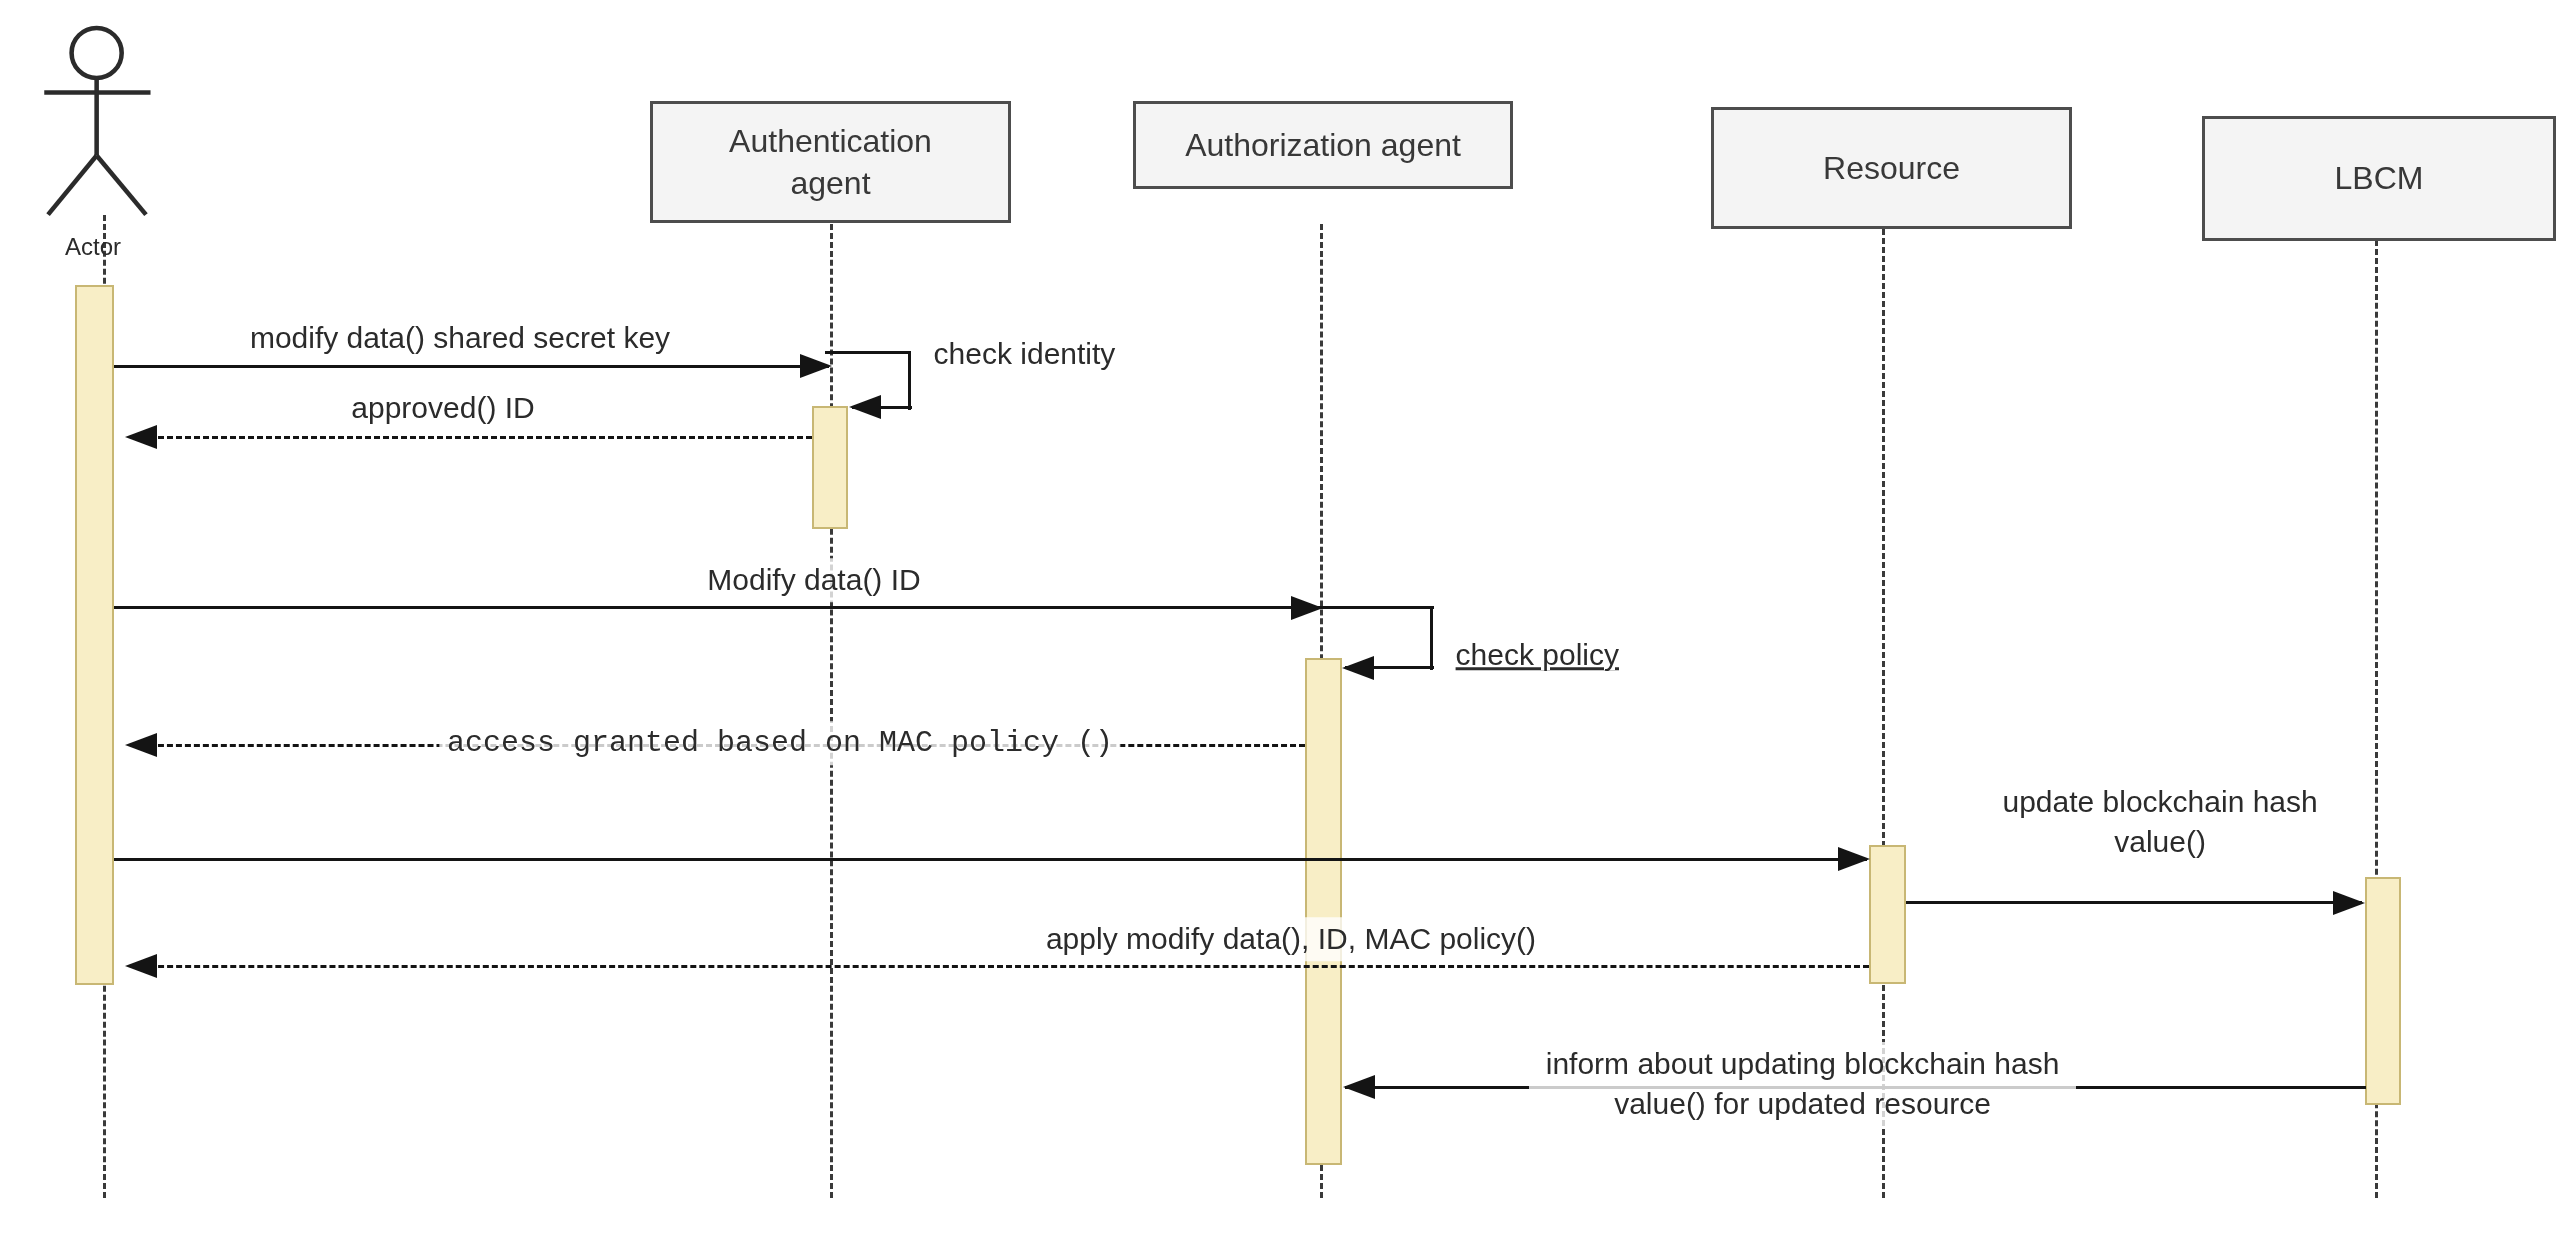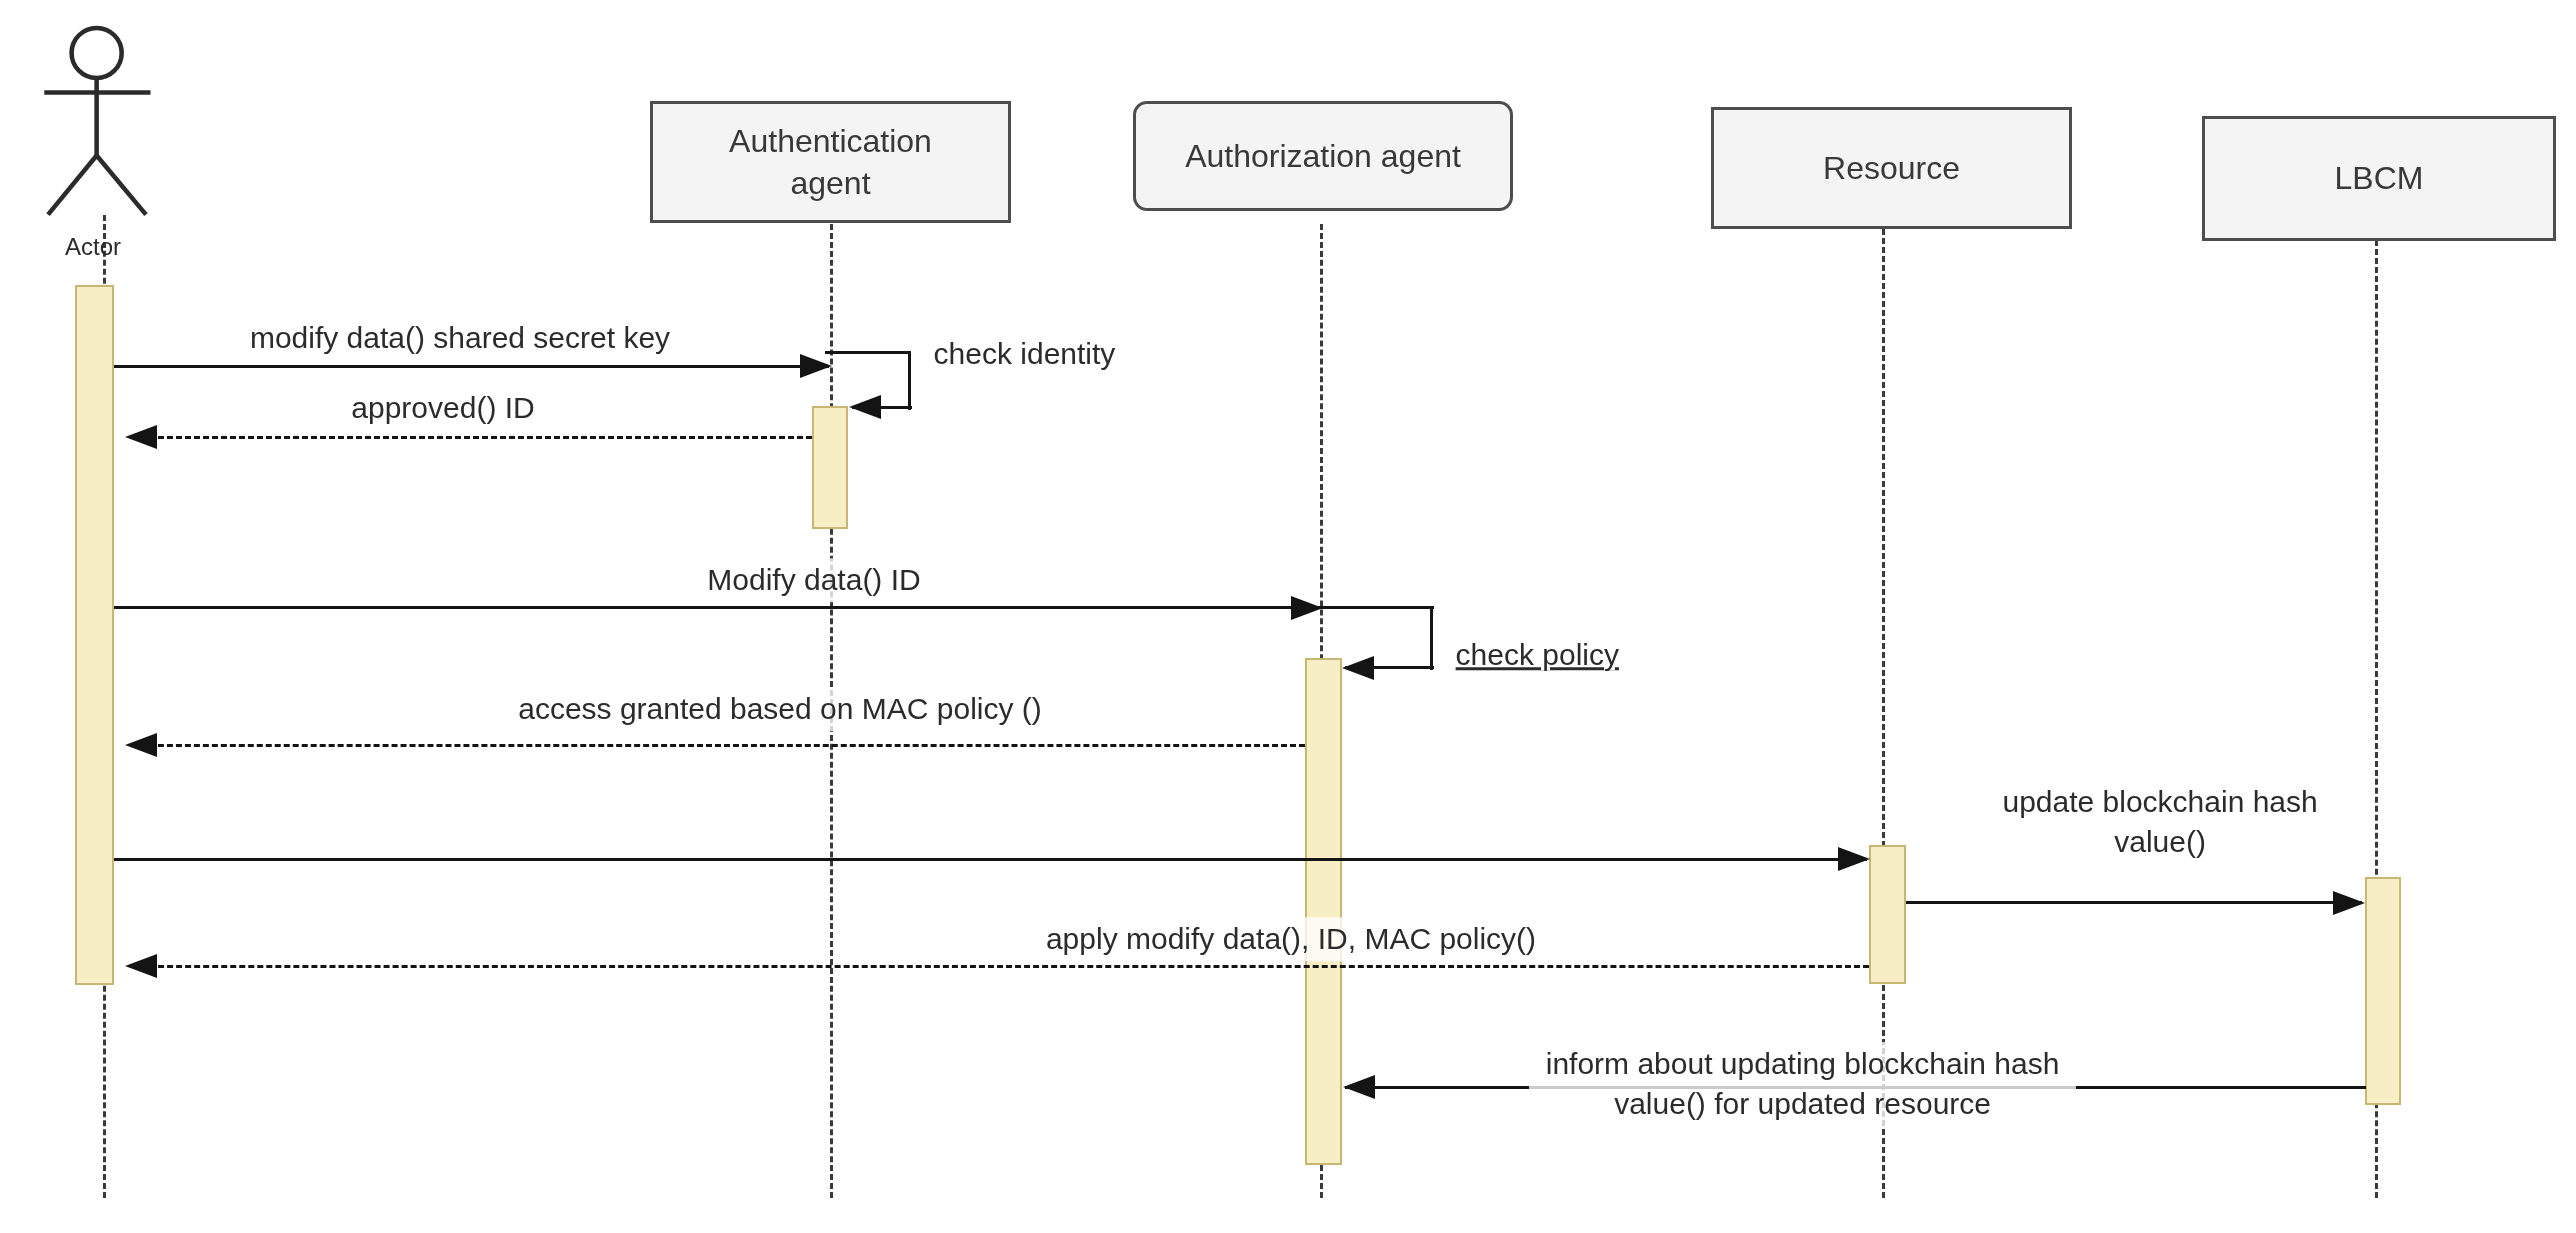--- a/index.html
+++ b/index.html
@@ -68,21 +68,21 @@
     <line x1="28" y1="107" x2="168" y2="107" stroke="#2B2B2B" stroke-width="6"></line>
     <line x1="97" y1="88" x2="97" y2="190" stroke="#2B2B2B" stroke-width="6"></line>
     <line x1="97" y1="190" x2="33" y2="268" stroke="#2B2B2B" stroke-width="6"></line>
     <line x1="97" y1="190" x2="162" y2="268" stroke="#2B2B2B" stroke-width="6"></line>
   </svg>
   <div class="actor-label" style="left:93px;top:233px;">Actor</div>
 
   <div class="pbox" style="left:650px;top:101px;width:361px;height:122px;">
     <span>Authentication agent</span>
   </div>
-  <div class="pbox" style="left:1133px;top:101px;width:380px;height:110px;border-radius:14px;">
+  <div class="pbox" style="left:1133px;top:101px;width:380px;height:88px;">
     <span>Authorization agent</span>
   </div>
   <div class="pbox" style="left:2202px;top:116px;width:354px;height:125px;">
     <span>LBCM</span>
   </div>
   <div class="pbox" style="left:1711px;top:107px;width:361px;height:122px;">
     <span>Resource</span>
   </div>
 
   <div class="bar" style="left:75px;top:285px;width:35px;height:696px;"></div>
@@ -109,21 +109,21 @@
   <div class="arr-r" style="left:1291px;top:596px;"></div>
   <div class="mlabel center" style="left:814px;top:580px;">Modify data() ID</div>
 
   <div class="v-line" style="left:1430px;top:606px;height:64px;"></div>
   <div class="h-line" style="left:1345px;top:666px;width:89px;"></div>
   <div class="arr-l" style="left:1342px;top:656px;"></div>
   <div class="mlabel vcenter" style="left:1448px;top:655px;text-decoration:underline;">check policy</div>
 
   <div class="h-dash" style="left:131px;top:744px;width:1174px;"></div>
   <div class="arr-l" style="left:125px;top:733px;"></div>
-  <div class="mlabel center" style="left:780px;top:709px;">access granted based on MAC policy ()</div>
+  <div class="mlabel center" style="left:780px;top:743px;font-family:Liberation Mono, monospace;">access granted based on MAC policy ()</div>
 
   <div class="h-line" style="left:114px;top:858px;width:1753px;"></div>
   <div class="arr-r" style="left:1838px;top:847px;"></div>
 
   <div class="h-line" style="left:1906px;top:901px;width:456px;"></div>
   <div class="arr-r" style="left:2333px;top:891px;"></div>
   <div class="mlabel wrap" style="left:1993px;top:780px;width:319px;">update blockchain hash value()</div>
 
   <div class="h-dash" style="left:131px;top:965px;width:1738px;"></div>
   <div class="arr-l" style="left:125px;top:954px;"></div>

